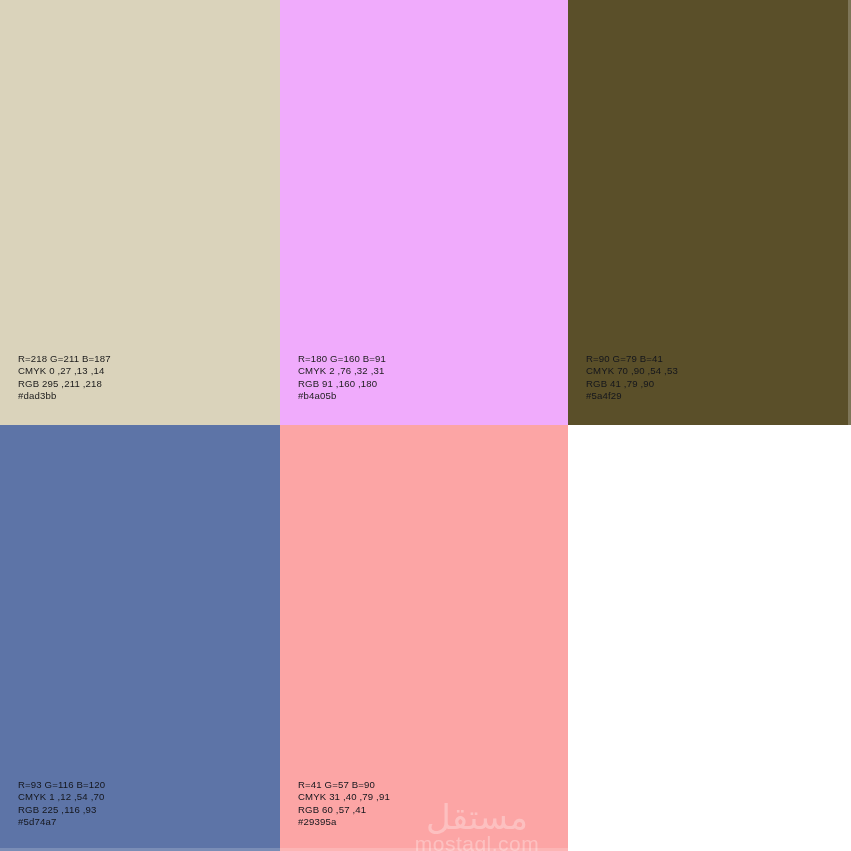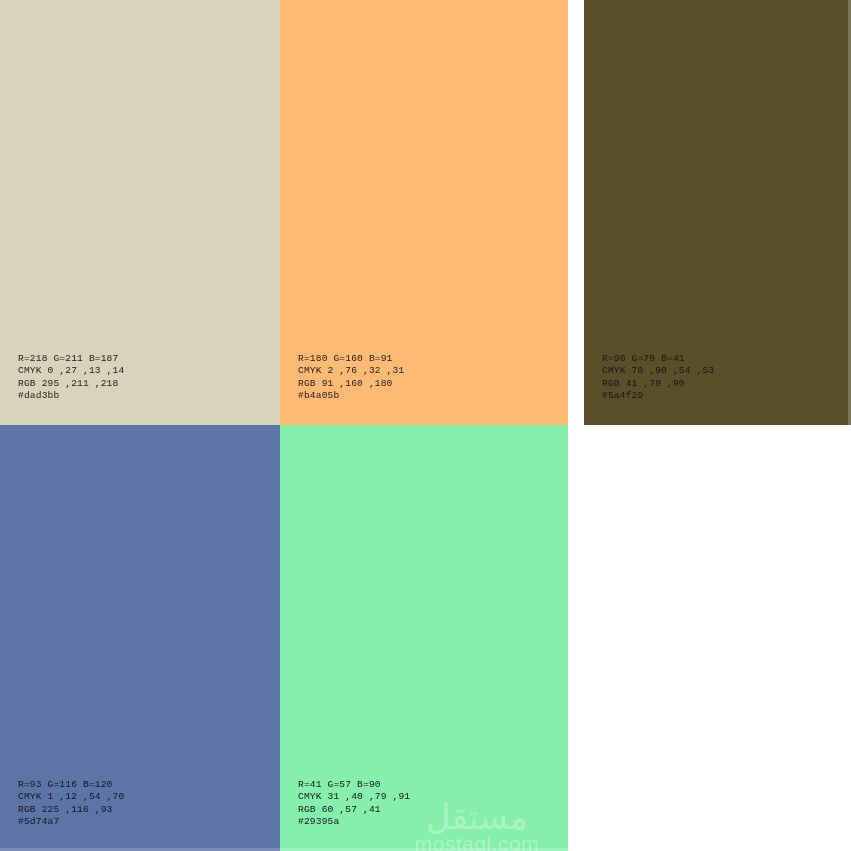--- a/index.html
+++ b/index.html
@@ -31,21 +31,21 @@
   }
   .swatch-info {
     position: absolute;
     left: 18px;
     bottom: 22px;
     line-height: 12.6px;
     font-size: 9.6px;
     letter-spacing: 0.15px;
     white-space: nowrap;
     color: #1c1c1c;
-    font-family: Liberation Mono, monospace;
+    font-family: Liberation Sans, sans-serif;
   }
   .swatch-info .info-line {
     display: block;
   }
   .swatch.dark .swatch-info {
     color: #14161c;
   }
   
   #seam-right {
     position: absolute;
@@ -107,49 +107,49 @@
 
     <div class="swatch" id="sw-1" style="background-color: rgb(218, 211, 187);">
       <div class="swatch-info">
         <span class="info-line">R=218 G=211 B=187</span>
         <span class="info-line">CMYK 0 ,27 ,13 ,14</span>
         <span class="info-line">RGB 295 ,211 ,218</span>
         <span class="info-line">#dad3bb</span>
       </div>
     </div>
 
-    <div class="swatch" id="sw-2" style="background-color: #fdba74; padding-left: 7px;">
+    <div class="swatch" id="sw-2" style="background-color: #f0abfc; padding-left: 7px;">
       <div class="swatch-info">
         <span class="info-line">R=180 G=160 B=91</span>
         <span class="info-line">CMYK 2 ,76 ,32 ,31</span>
         <span class="info-line">RGB 91 ,160 ,180</span>
         <span class="info-line">#b4a05b</span>
       </div>
     </div>
 
-    <div class="swatch dark" id="sw-3" style="background-color: rgb(90, 79, 41); margin-left: 16px;">
+    <div class="swatch dark" id="sw-3" style="background-color: rgb(90, 79, 41);">
       <div class="swatch-info">
         <span class="info-line">R=90 G=79 B=41</span>
         <span class="info-line">CMYK 70 ,90 ,54 ,53</span>
         <span class="info-line">RGB 41 ,79 ,90</span>
         <span class="info-line">#5a4f29</span>
       </div>
     </div>
 
 
     <div class="swatch dark" id="sw-5" style="background-color: rgb(93, 116, 167);">
       <div class="swatch-info">
         <span class="info-line">R=93 G=116 B=120</span>
         <span class="info-line">CMYK 1 ,12 ,54 ,70</span>
         <span class="info-line">RGB 225 ,116 ,93</span>
         <span class="info-line">#5d74a7</span>
       </div>
     </div>
 
-    <div class="swatch dark" id="sw-6" style="background-color: #86efac;">
+    <div class="swatch dark" id="sw-6" style="background-color: #fca5a5;">
       <div class="swatch-info">
         <span class="info-line">R=41 G=57 B=90</span>
         <span class="info-line">CMYK 31 ,40 ,79 ,91</span>
         <span class="info-line">RGB 60 ,57 ,41</span>
         <span class="info-line">#29395a</span>
       </div>
     </div>
 
   </div>
 

